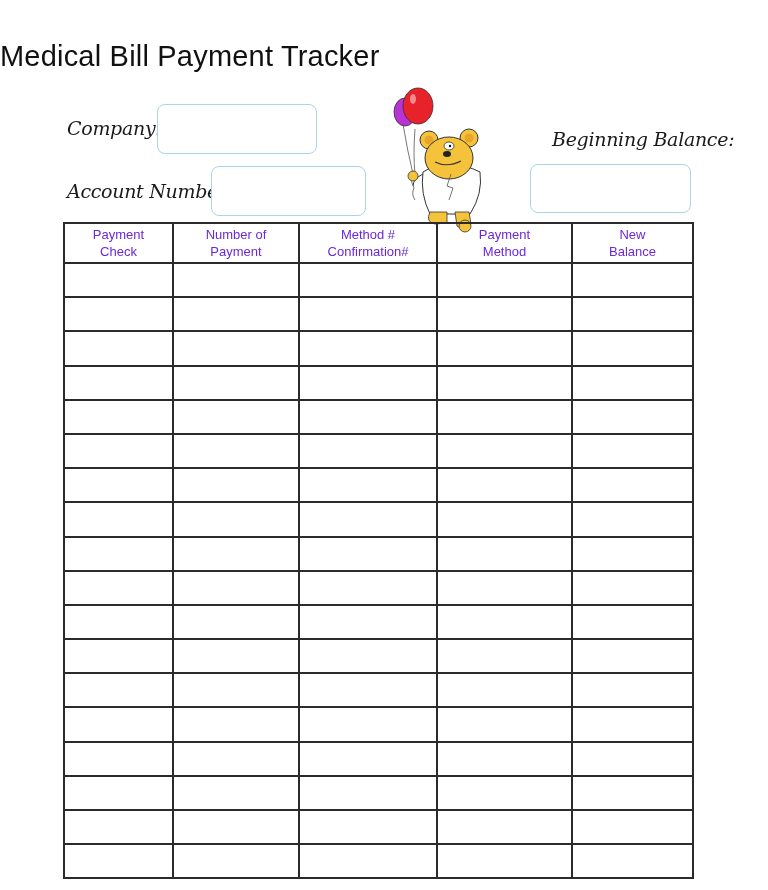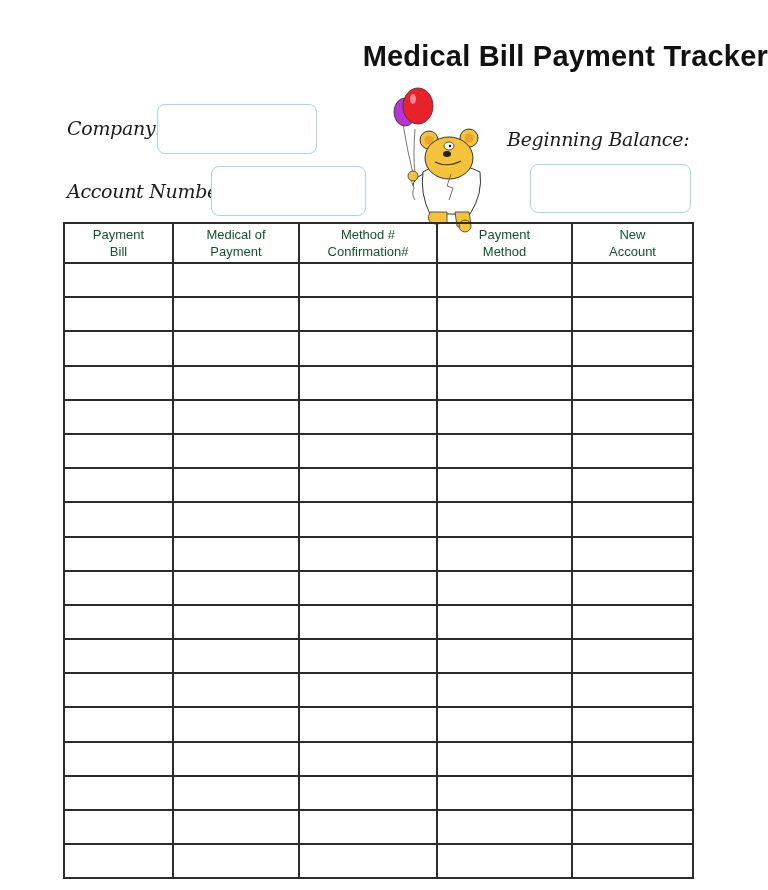--- a/index.html
+++ b/index.html
@@ -1,38 +1,38 @@
 <!DOCTYPE html>
 <html><head>
   <meta charset="utf-8">
   <style>
     html, body { margin: 0; padding: 0; background: #ffffff; }
     body { width: 768px; height: 890px; position: relative; overflow: hidden; font-family: "Liberation Sans", sans-serif; color: #111; }
-    .title { position: absolute; left: 0; width: 768px; top: 40px; text-align: right; font-size: 29px; font-family: "Liberation Sans", sans-serif; color: #111; letter-spacing: 0.2px; font-weight: bold; }
+    .title { position: absolute; left: 0; width: 768px; top: 40px; text-align: left; font-size: 29px; font-family: "Liberation Sans", sans-serif; color: #111; letter-spacing: 0.2px; }
     .script { position: absolute; font-family: "DejaVu Serif", serif; font-style: italic; font-size: 19px; color: #1a1a1a; letter-spacing: -0.3px; }
     .field { position: absolute; border: 1.5px solid #a8d6e2; border-radius: 8px; background: #fff; box-sizing: border-box; }
     .mascot { position: absolute; left: 385px; top: 84px; width: 110px; height: 150px; }
     table.tracker { position: absolute; left: 63px; top: 222px; width: 629px; border-collapse: collapse; table-layout: fixed; }
     table.tracker th, table.tracker td { border: 2px solid #2b2b2b; box-sizing: border-box; padding: 0; }
-    table.tracker th { height: 40px; font-weight: normal; font-size: 13px; line-height: 17px; text-align: center; color: #14532d; vertical-align: middle; }
+    table.tracker th { height: 40px; font-weight: normal; font-size: 13px; line-height: 17px; text-align: center; color: #6d28d9; vertical-align: middle; }
     table.tracker td { height: 34.2px; }
     .outer { border: 2px solid #222 !important; }
   </style>
 </head>
 <body>
 
 <div class="title">Medical Bill Payment Tracker</div>
 
 <div class="script" style="left:67px; top:117px;">Company:</div>
 <div class="field" style="left:157px; top:104px; width:160px; height:50px;"></div>
 
 <div class="script" style="left:67px; top:180px;">Account Number:</div>
 <div class="field" style="left:211px; top:166px; width:155px; height:50px;"></div>
 
-<div class="script" style="left:507px; top:128px;">Beginning Balance:</div>
+<div class="script" style="left:552px; top:128px;">Beginning Balance:</div>
 <div class="field" style="left:530px; top:164px; width:161px; height:49px;"></div>
 
 <svg class="mascot" viewBox="0 0 110 150">
 
   <path d="M30 45 Q28 70 30 90" stroke="#777" stroke-width="1" fill="none"></path>
   <path d="M18 40 Q22 65 28 90" stroke="#777" stroke-width="1" fill="none"></path>
   <path d="M27 90 q-2 8 2 14 q-3 6 1 12" stroke="#777" stroke-width="1" fill="none"></path>
 
   <ellipse cx="20" cy="28" rx="11" ry="14" fill="#b832d4" stroke="#333" stroke-width="0.8"></ellipse>
 
@@ -68,25 +68,25 @@
 <table class="tracker outer">
   <colgroup>
     <col style="width:109px">
     <col style="width:126px">
     <col style="width:138px">
     <col style="width:135px">
     <col style="width:121px">
   </colgroup>
   <thead>
     <tr>
-      <th><span>Payment</span><br><span>Bill</span></th>
-      <th><span>Medical of</span><br><span>Payment</span></th>
+      <th><span>Payment</span><br><span>Check</span></th>
+      <th><span>Number of</span><br><span>Payment</span></th>
       <th><span>Method #</span><br><span>Confirmation#</span></th>
       <th><span>Payment</span><br><span>Method</span></th>
-      <th><span>New</span><br><span>Account</span></th>
+      <th><span>New</span><br><span>Balance</span></th>
     </tr>
   </thead>
   <tbody id="tracker-body">
       <tr>
         <td></td>
         <td></td>
         <td></td>
         <td></td>
         <td></td>
       </tr>

